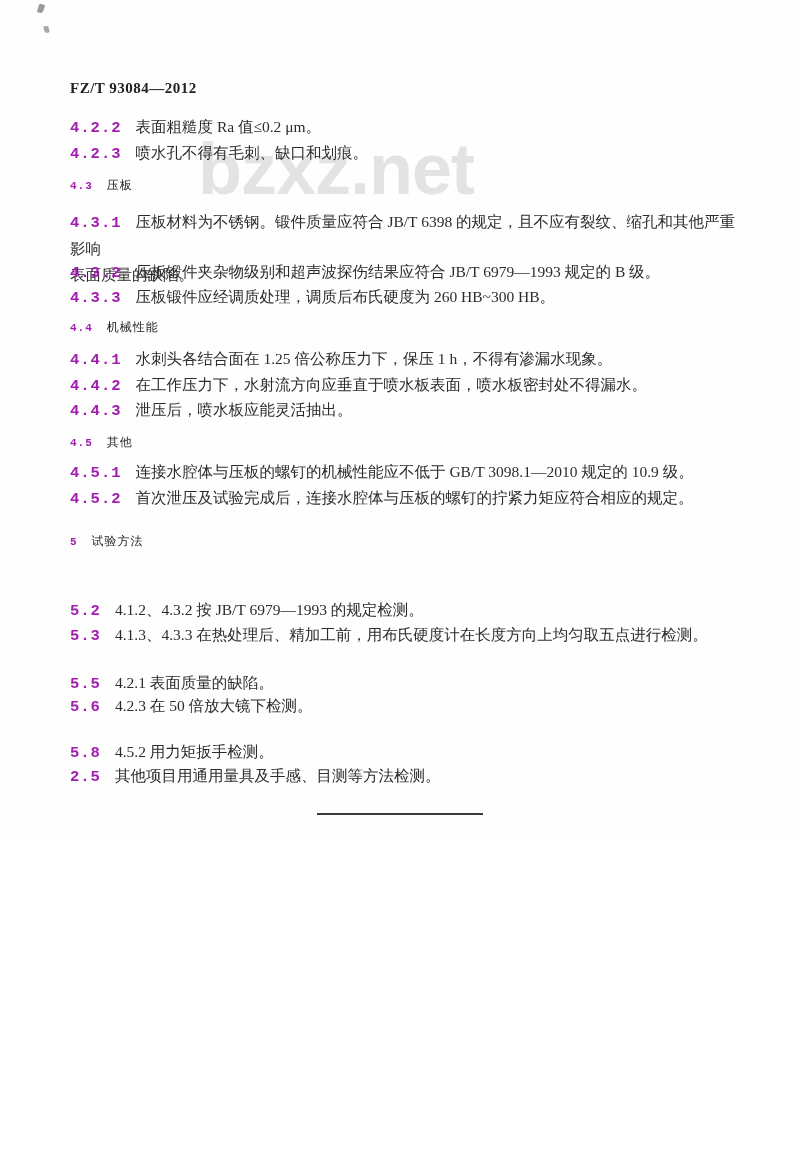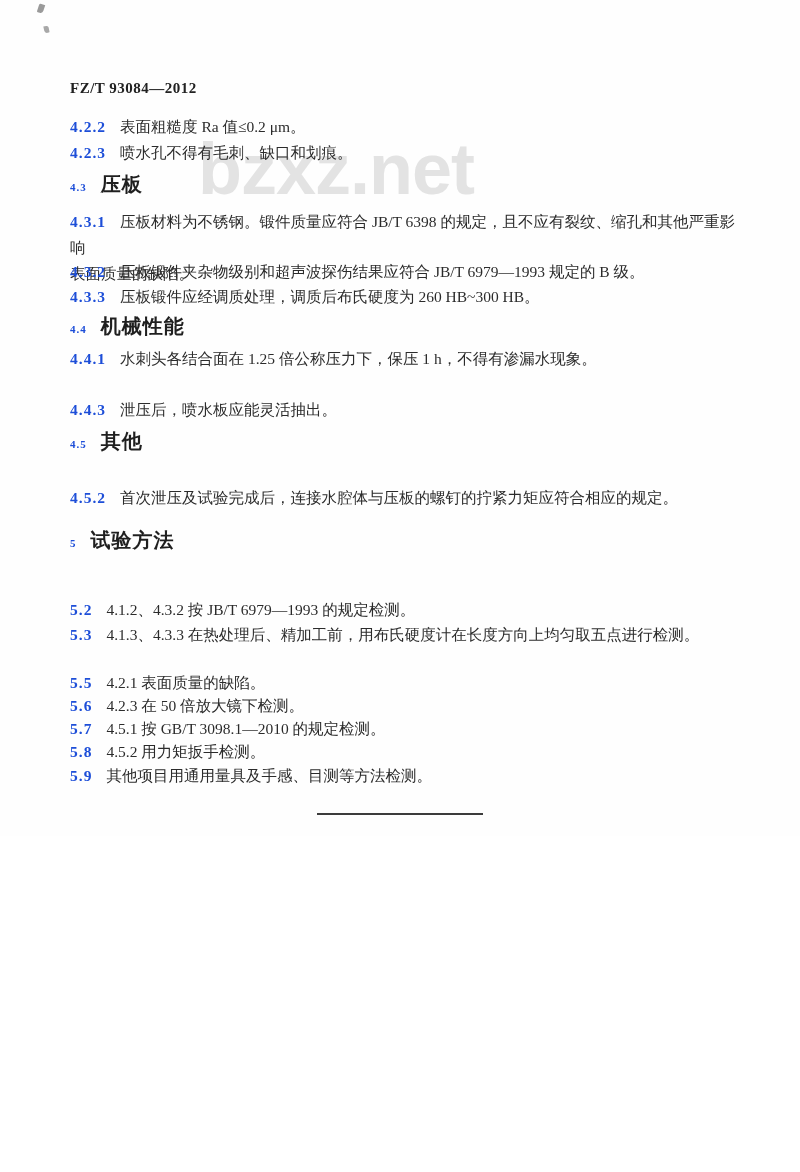--- a/index.html
+++ b/index.html
@@ -27,29 +27,29 @@
     z-index:0;
   }
   .line {
     position:absolute; left:70px; width:676px;
     font-size:15.5px; line-height:20px;
     color:#2b2b2b;
     z-index:1;
     white-space:normal;
   }
   .line .num {
-    font-family:Liberation Serif, serif;
-    font-weight:bold; color:#1d4ed8;
+    font-family:Liberation Mono, monospace;
+    font-weight:bold; color:#a21caf;
     margin-right:14px;
     letter-spacing:1px;
   }
   .line .txt { color:#2b2b2b; }
   .line.heading .txt {
     font-family:"Liberation Sans","DejaVu Sans",sans-serif;
-    font-weight:bold; font-size:20px; color:#1f1f1f;
+    font-weight:normal; font-size:12px; color:#1f1f1f;
     letter-spacing:1px;
   }
   .line.heading .num { font-size:11px; }
   .line.multi { line-height:26px; }
   .end-line {
     position:absolute; left:317px; top:813px;
     width:166px; height:2px; background:#3c3c3c;
   }
   .page-number {
     position:absolute; left:86px; top:1100px;
@@ -111,29 +111,35 @@
   </div>
 
   <div class="line heading" style="top:316px">
     <span class="num">4.4</span><span class="txt">机械性能</span>
   </div>
 
   <div class="line" style="top:349px">
     <span class="num">4.4.1</span><span class="txt">水刺头各结合面在 1.25 倍公称压力下，保压 1 h，不得有渗漏水现象。</span>
   </div>
 
+  <div class="line" style="top:375px">
+    <span class="num">4.4.2</span><span class="txt">在工作压力下，水射流方向应垂直于喷水板表面，喷水板密封处不得漏水。</span>
+  </div>
 
   <div class="line" style="top:400px">
     <span class="num">4.4.3</span><span class="txt">泄压后，喷水板应能灵活抽出。</span>
   </div>
 
   <div class="line heading" style="top:431px">
     <span class="num">4.5</span><span class="txt">其他</span>
   </div>
 
+  <div class="line" style="top:462px">
+    <span class="num">4.5.1</span><span class="txt">连接水腔体与压板的螺钉的机械性能应不低于 GB/T 3098.1—2010 规定的 10.9 级。</span>
+  </div>
 
   <div class="line" style="top:488px">
     <span class="num">4.5.2</span><span class="txt">首次泄压及试验完成后，连接水腔体与压板的螺钉的拧紧力矩应符合相应的规定。</span>
   </div>
 
   <div class="line heading" style="top:530px">
     <span class="num">5</span><span class="txt">试验方法</span>
   </div>
 
 
@@ -147,29 +153,26 @@
 
 
   <div class="line" style="top:673px">
     <span class="num">5.5</span><span class="txt">4.2.1 表面质量的缺陷。</span>
   </div>
 
   <div class="line" style="top:696px">
     <span class="num">5.6</span><span class="txt">4.2.3 在 50 倍放大镜下检测。</span>
   </div>
 
-  <div class="line" style="top:719px">
-    <span class="num">5.7</span><span class="txt">4.5.1 按 GB/T 3098.1—2010 的规定检测。</span>
-  </div>
 
   <div class="line" style="top:742px">
     <span class="num">5.8</span><span class="txt">4.5.2 用力矩扳手检测。</span>
   </div>
 
   <div class="line" style="top:766px">
-    <span class="num">5.9</span><span class="txt">其他项目用通用量具及手感、目测等方法检测。</span>
+    <span class="num">2.5</span><span class="txt">其他项目用通用量具及手感、目测等方法检测。</span>
   </div>
 
   <div class="end-line"></div>
 
   <div class="page-number">2</div>
 
 </div>
 
 </body></html>

